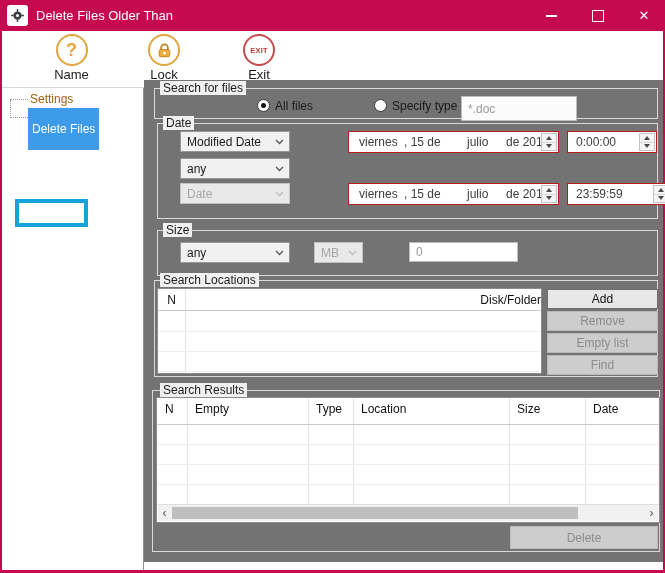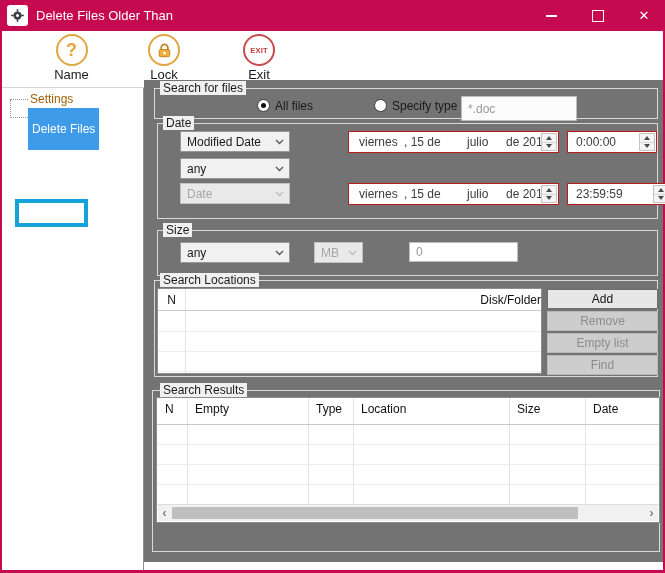--- a/index.html
+++ b/index.html
@@ -297,13 +297,14 @@
     <div class="hline" style="top:46px"></div>
     <div class="hline" style="top:66px"></div>
     <div class="hline" style="top:86px"></div>
     <div class="hline" style="top:106px"></div>
     <div class="sb">
       <div class="sb-arrow" style="left:0">‹</div>
       <div class="sb-thumb" style="left:14px;width:406px"></div>
       <div class="sb-arrow" style="right:0">›</div>
     </div>
   </div>
+  <div class="abs btn disabled" style="left:366px;top:446px;width:148px;height:23px">Delete</div>
 </div>
 
 </body></html>

